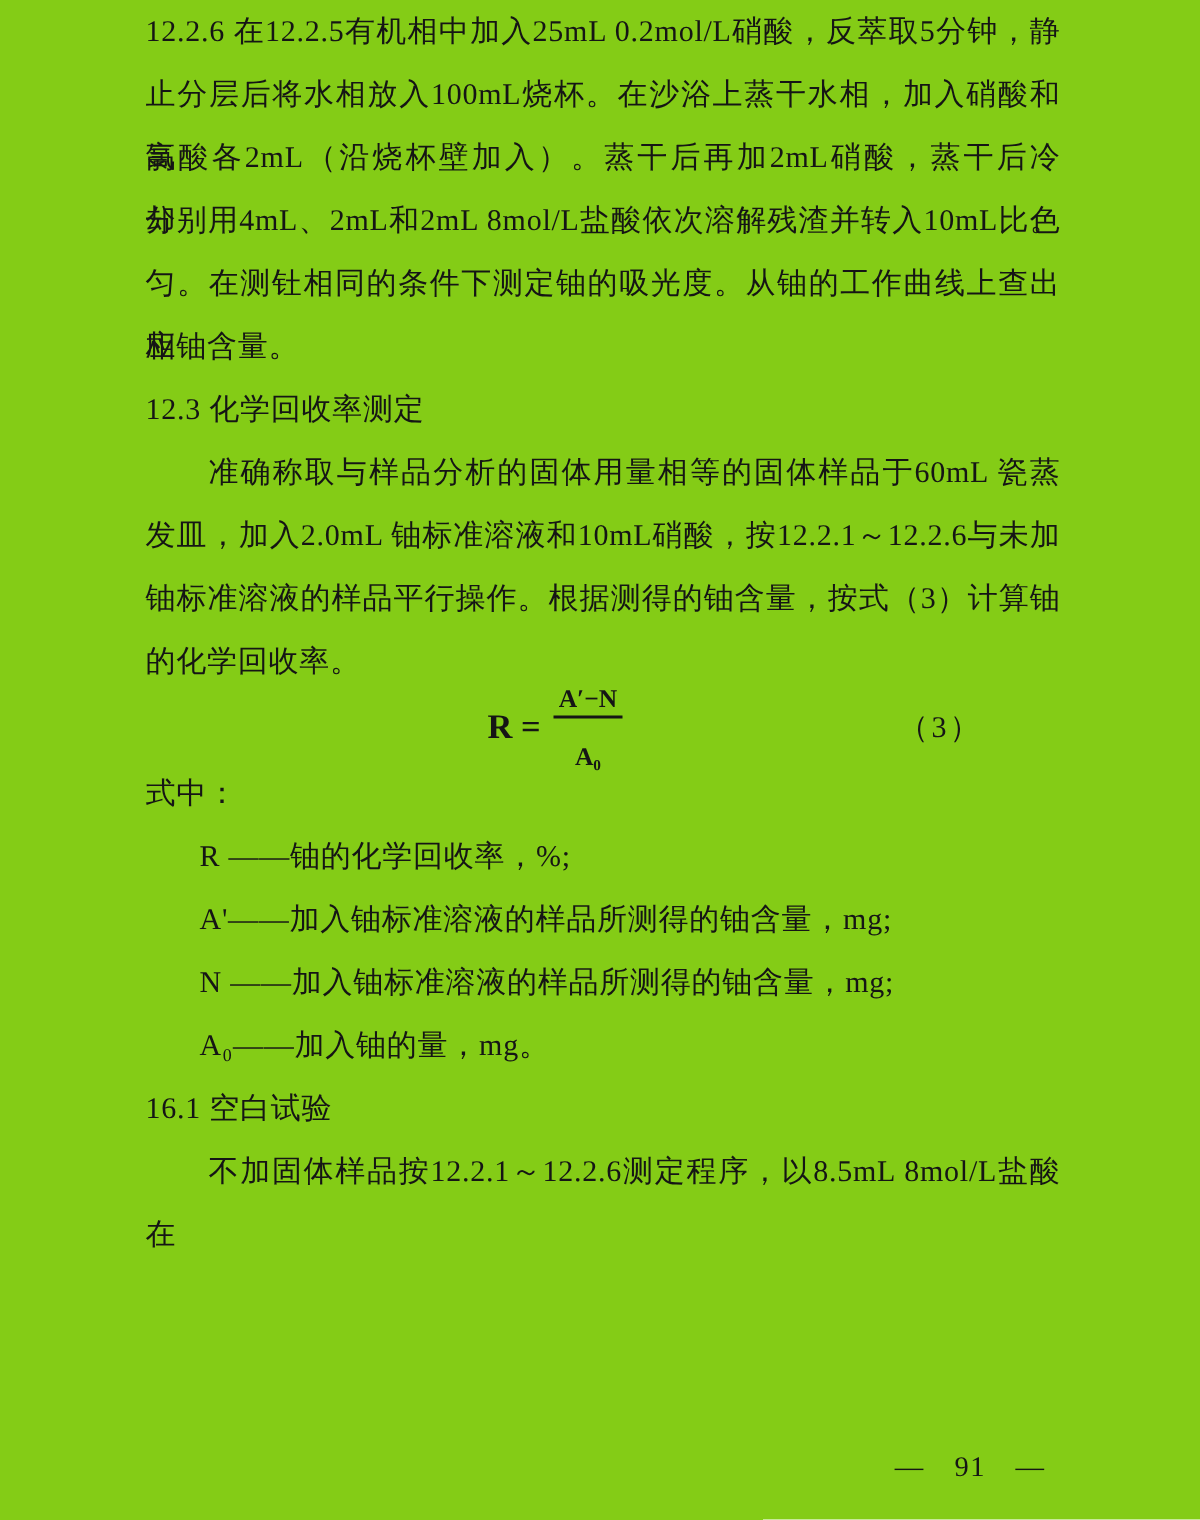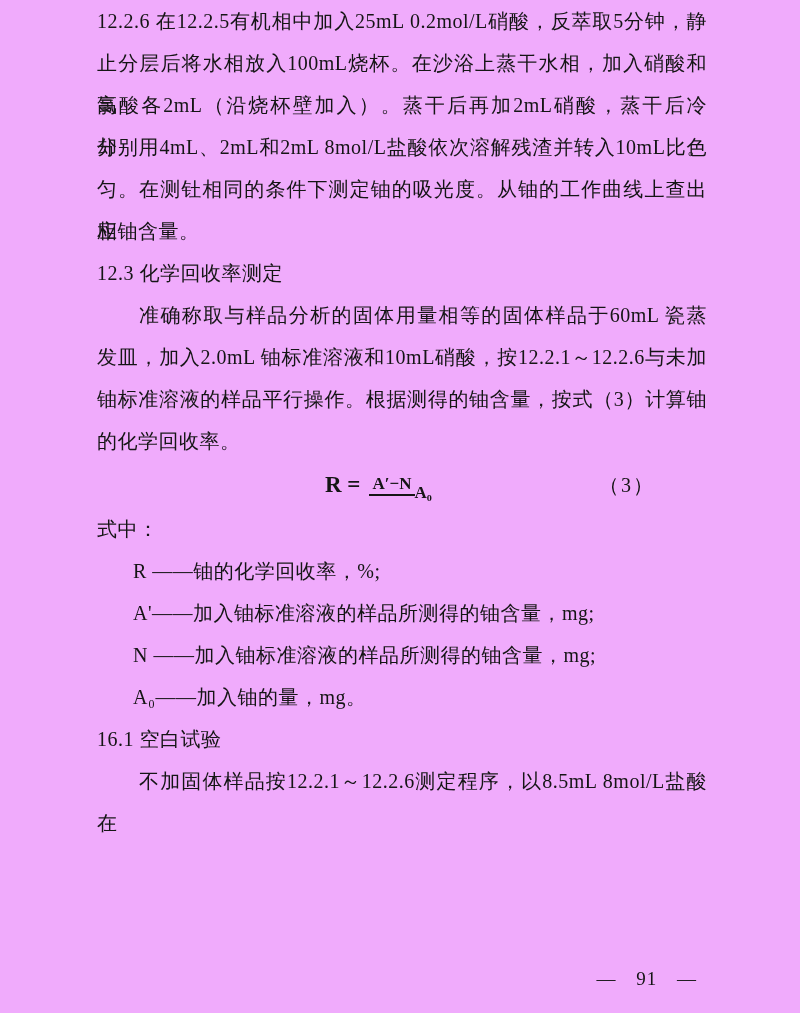--- a/index.html
+++ b/index.html
@@ -4,21 +4,21 @@
 <style>
   html, body {
     margin: 0;
     padding: 0;
     background: #ffffff;
   }
   .page {
     position: relative;
     width: 800px;
     height: 1013px;
-    background: #f0abfc;
+    background: #84cc16;
     color: #151515;
     font-family: "Liberation Serif", "DejaVu Serif", serif;
     overflow: hidden;
   }
   .content {
     position: absolute;
     left: 97px;
     top: 0;
     width: 610px;
     font-size: 20px;
@@ -51,20 +51,21 @@
     box-sizing: border-box;
   }
   .f-lhs {
     font-size: 23px;
     font-weight: 700;
     margin-right: 9px;
     letter-spacing: 0;
   }
   .fraction {
     display: inline-flex;
+    flex-direction: column;
     align-items: center;
     font-size: 17px;
     font-weight: 700;
     line-height: 1.15;
     letter-spacing: 0;
   }
   .fraction .num {
     border-bottom: 2px solid #151515;
     padding: 0 3px 1px 3px;
   }

